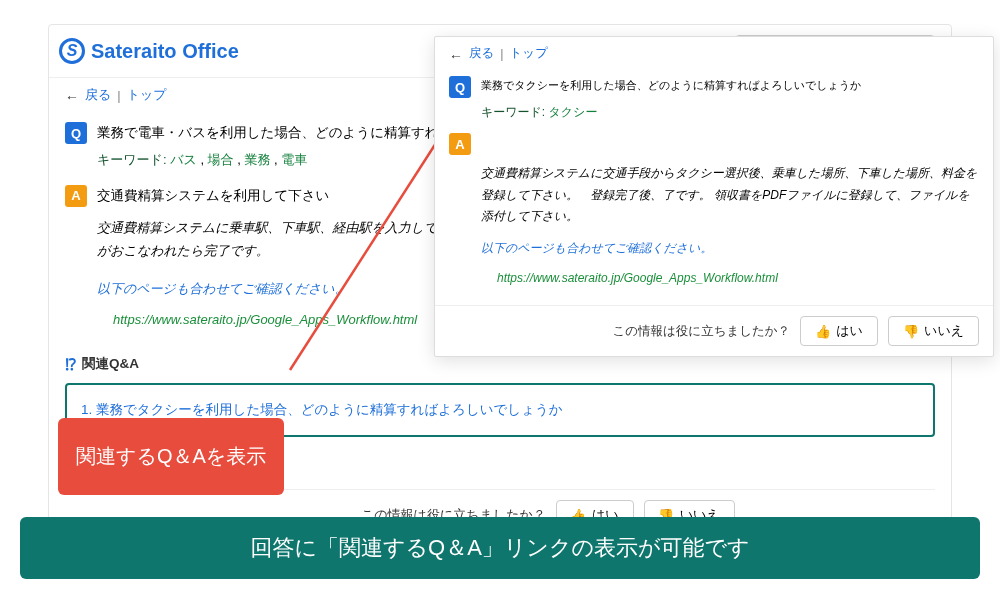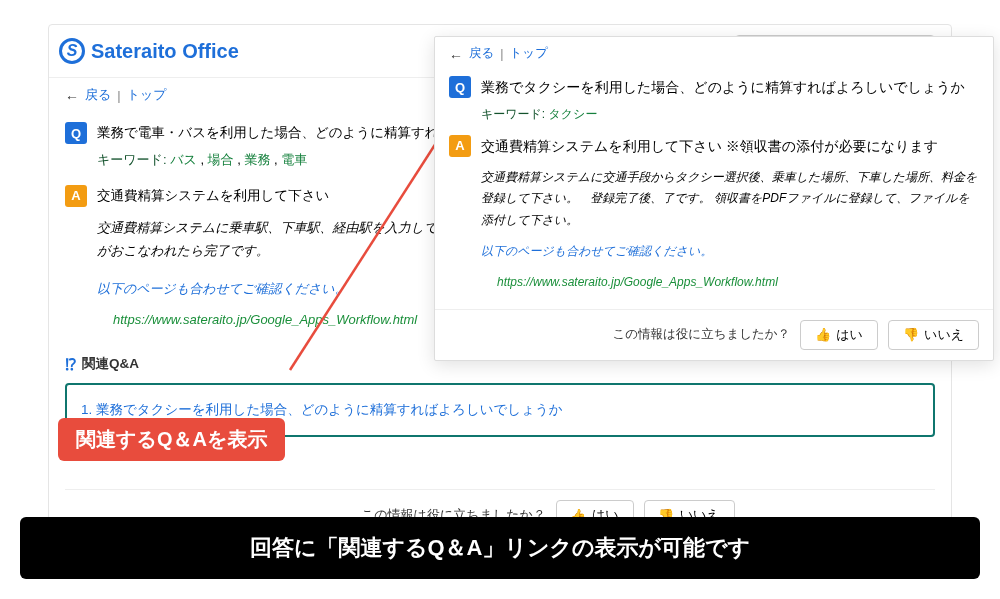--- a/index.html
+++ b/index.html
@@ -30,46 +30,46 @@
   .sub-indent { margin-left: 32px; margin-top: 8px; font-size: 13px; line-height: 1.8; font-style: italic; }
   .link-blue { color: #1e6fd9; font-size: 13px; }
   .link-green { color: #1a8f3a; font-size: 13px; }
   .indent2 { margin-left: 48px; margin-top: 12px; font-style: italic; }
 
   .related-header { margin-top: 22px; display: flex; align-items: center; gap: 6px; font-size: 13.5px; font-weight: 600; color: #333; padding: 4px 0; }
   .related-icon { color: #1e6fd9; font-size: 16px; }
   .related-box { border: 2px solid #0f766e; border-radius: 4px; padding: 16px 14px; margin-top: 4px; font-size: 13.5px; }
   .related-link { color: #1e6fd9; }
 
-  .callout-badge { position: absolute; left: 58px; top: 418px; background: #e84c3d; color: #fff; font-size: 20px; font-weight: 700; padding: 8px 18px; border-radius: 6px; z-index: 5; }
+  .callout-badge { position: absolute; left: 58px; top: 418px; background: #e84c3d; color: #fff; font-size: 20px; font-weight: 400; padding: 25px 18px; border-radius: 6px; z-index: 5; }
 
   .feedback-row { margin-top: 52px; padding: 10px 16px 14px; border-top: 1px solid #eee; display: flex; align-items: center; gap: 10px; justify-content: flex-start; }
   .feedback-row .fb-label { margin-left: 280px; font-size: 13px; color: #333; }
   .fb-btn { border: 1px solid #ccc; border-radius: 4px; padding: 5px 14px; font-size: 13px; display: flex; align-items: center; gap: 5px; background: #fff; cursor: pointer; }
   .thumb-up { color: #1e6fd9; }
   .thumb-down { color: #e84c3d; }
 
   
   .popup-card { position: absolute; left: 434px; top: 36px; width: 560px; background: #fff; border: 1px solid #ddd; box-shadow: 0 4px 18px rgba(0,0,0,.12); border-radius: 2px; z-index: 10; }
   .popup-nav { padding: 8px 14px; font-size: 12.5px; display: flex; align-items: center; gap: 6px; }
   .popup-body { padding: 0 14px 10px; }
   .popup-body .qa-row { margin-top: 6px; }
-  .popup-body .qa-text { font-size: 14px; }
+  .popup-body .qa-text { font-size: 11px; }
   .popup-body .kw-row { font-size: 12px; }
   .popup-body .sub-indent { font-size: 12px; margin-left: 32px; }
   .popup-body .link-blue { font-size: 12px; }
   .popup-body .link-green { font-size: 12px; }
   .popup-feedback { border-top: 1px solid #eee; padding: 10px 14px; display: flex; align-items: center; gap: 10px; justify-content: flex-end; }
   .popup-feedback .fb-label { font-size: 12.5px; color: #333; }
 
   
   .arrow-svg { position: absolute; left: 260px; top: 60px; width: 260px; height: 320px; z-index: 8; pointer-events: none; }
 
   
-  .bottom-banner { position: absolute; left: 20px; right: 20px; bottom: 20px; background: #000000; color: #fff; font-size: 22px; font-weight: 700; text-align: center; padding: 16px 0; border-radius: 6px; }
+  .bottom-banner { position: absolute; left: 20px; right: 20px; bottom: 20px; background: #0f766e; color: #fff; font-size: 22px; font-weight: 400; text-align: center; padding: 16px 0; border-radius: 6px; }
 </style>
 </head>
 <body>
 
 <div class="main-card">
   <div class="main-header">
     <div class="logo-wrap">
       <span class="logo-circle">S</span>
       <span>Sateraito Office</span>
     </div>
@@ -155,21 +155,20 @@
     <div class="qa-row">
       <div class="badge badge-q">Q</div>
       <div class="qa-text">業務でタクシーを利用した場合、どのように精算すればよろしいでしょうか</div>
     </div>
     <div class="kw-row">
       <span class="kw-label">キーワード:</span>
       <span class="kw-link">タクシー</span>
     </div>
     <div class="qa-row" style="margin-top:12px;">
       <div class="badge badge-a">A</div>
-      <div class="qa-text">交通費精算システムを利用して下さい ※領収書の添付が必要になります</div>
     </div>
     <div class="sub-indent">交通費精算システムに交通手段からタクシー選択後、乗車した場所、下車した場所、料金を登録して下さい。　登録完了後、了です。  領収書をPDFファイルに登録して、ファイルを添付して下さい。</div>
     <div class="sub-indent link-blue" style="margin-top:10px;">以下のページも合わせてご確認ください。</div>
     <div class="indent2 link-green" style="margin-left:48px; margin-bottom:10px;">https://www.sateraito.jp/Google_Apps_Workflow.html</div>
   </div>
   <div class="popup-feedback">
     <span class="fb-label">この情報は役に立ちましたか？</span>
     <button class="fb-btn">
       <span class="thumb-up">👍</span>
       <span>はい</span>

